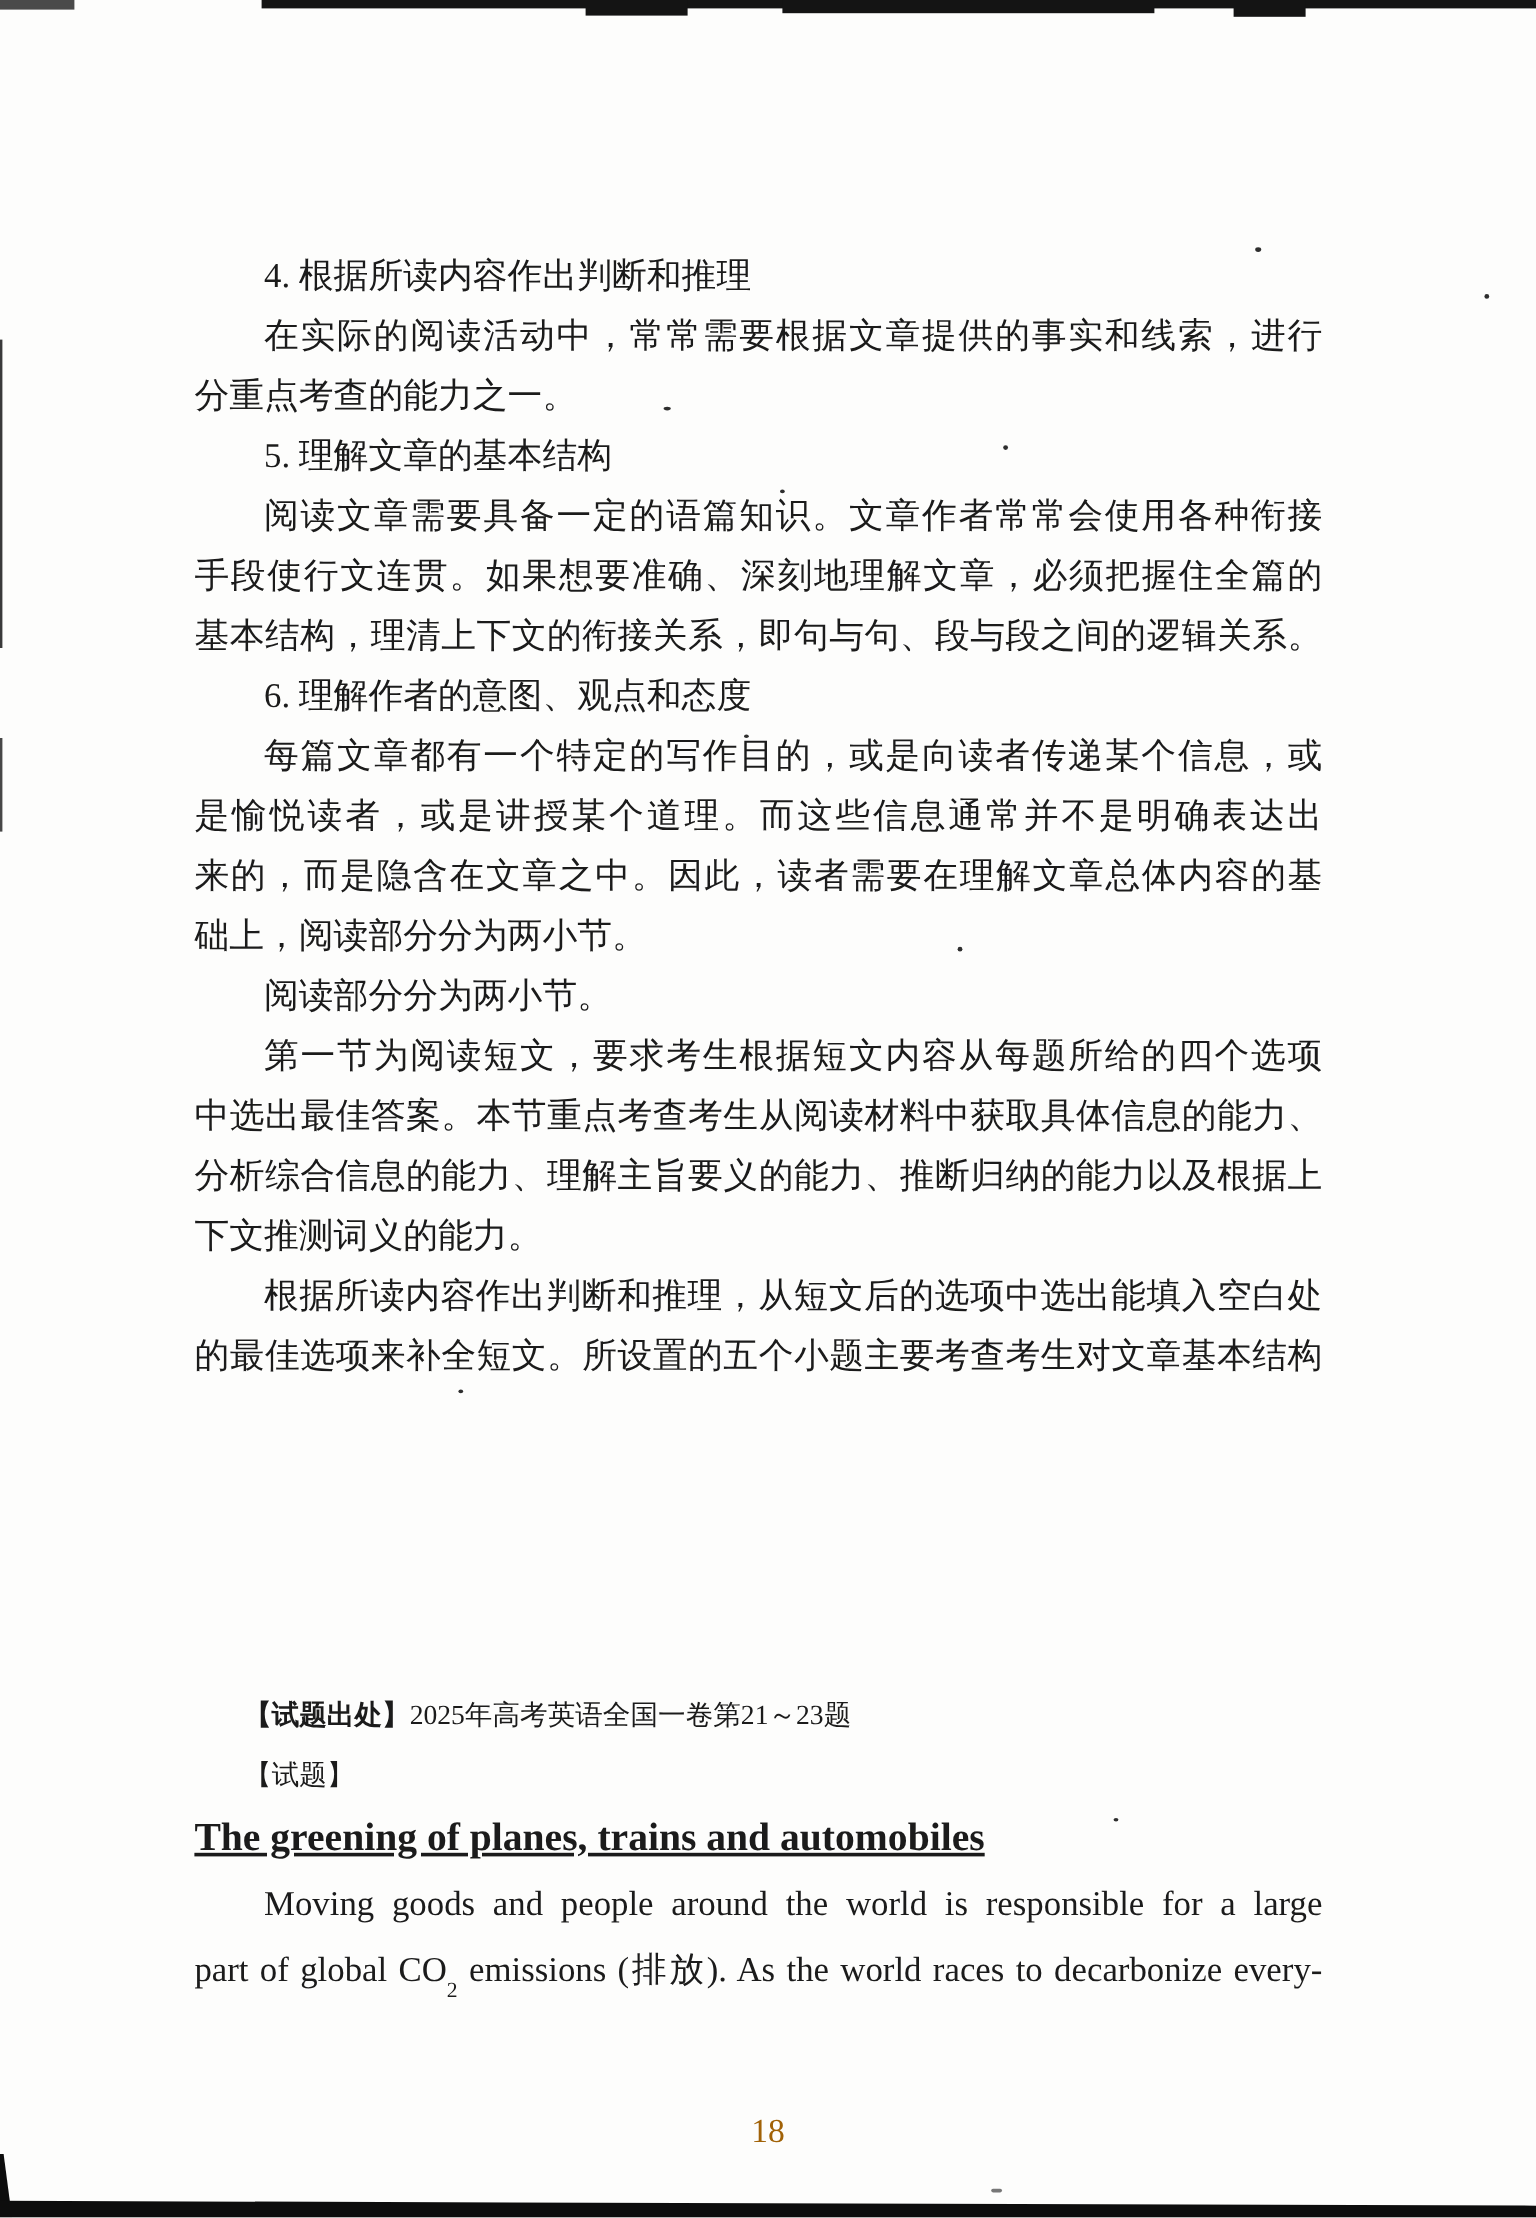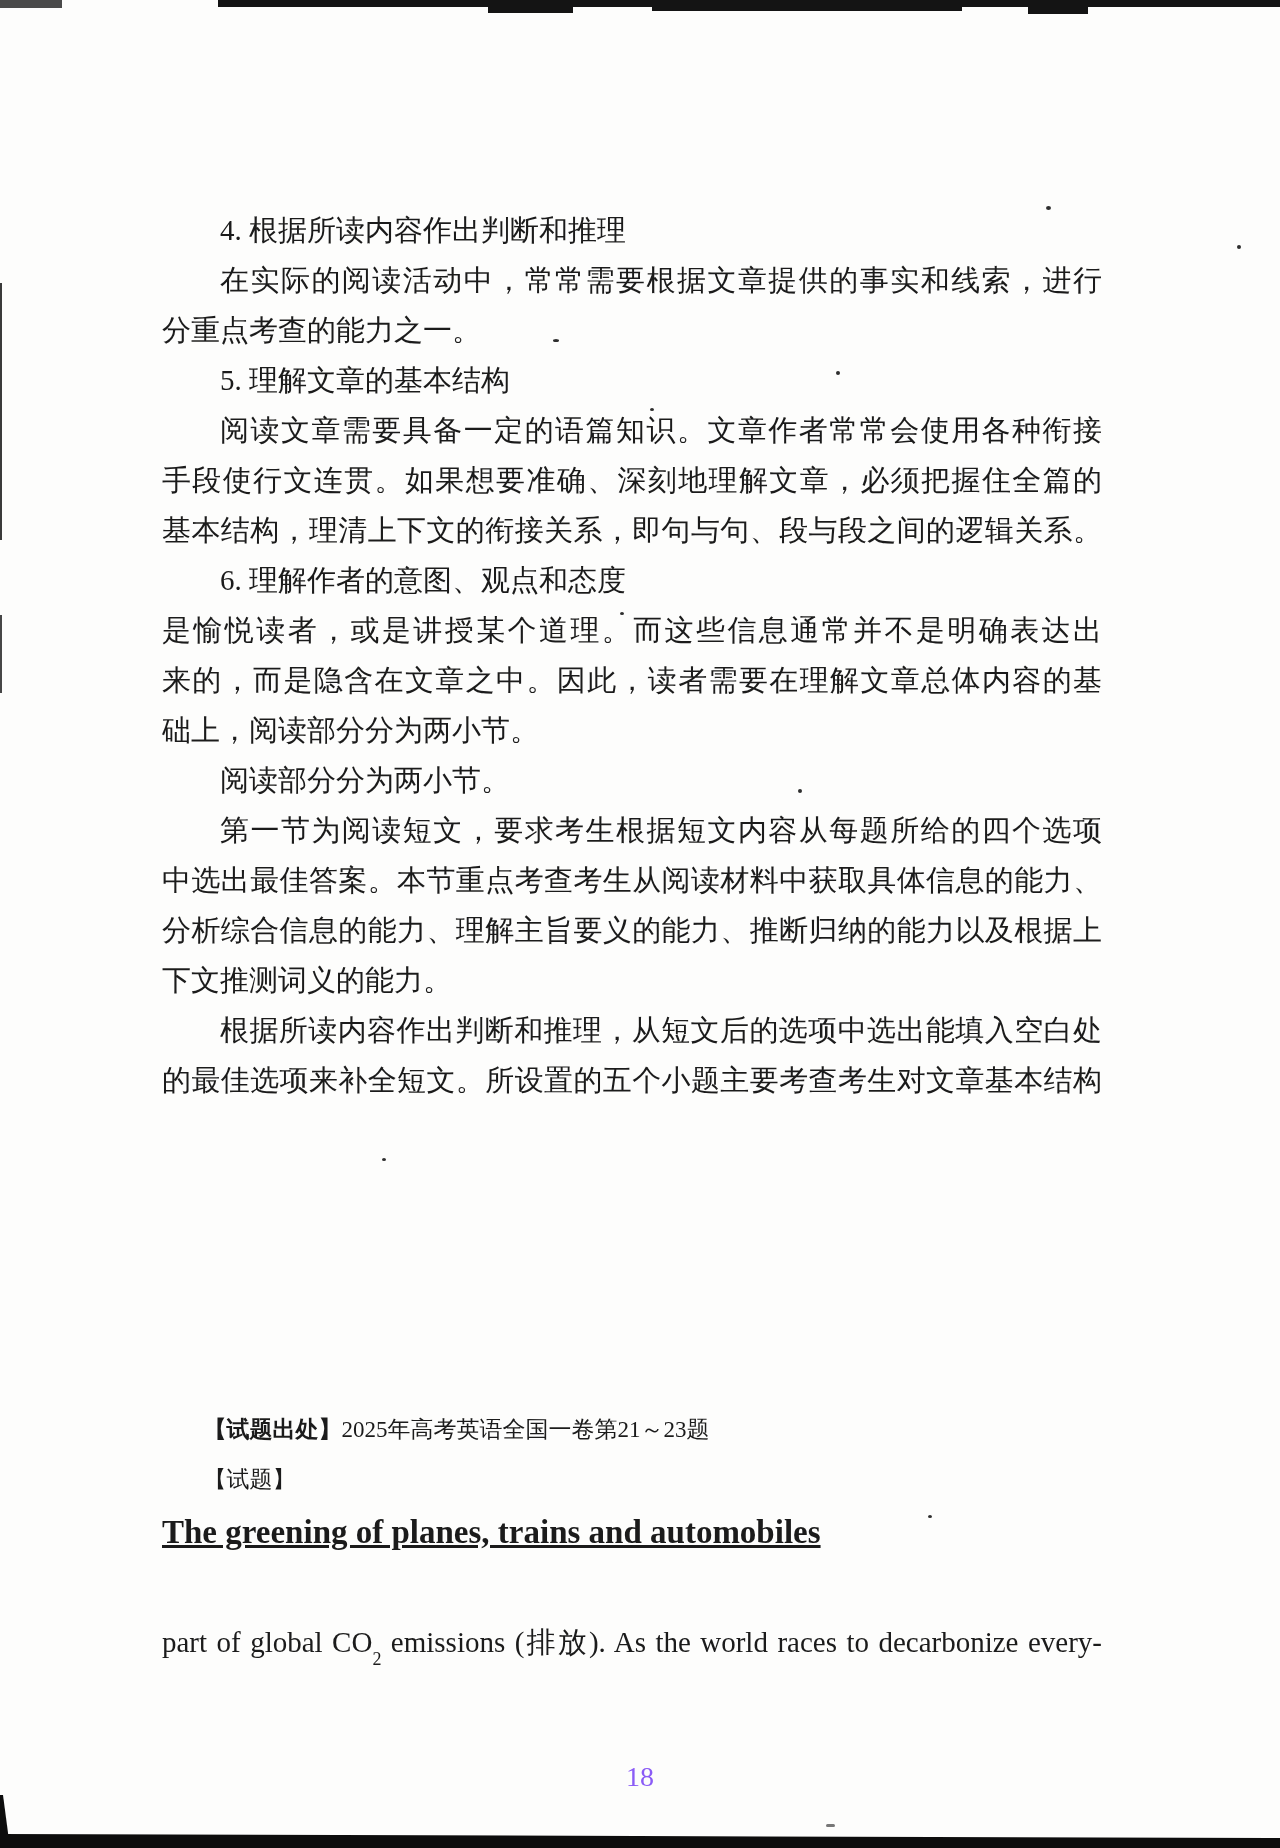--- a/index.html
+++ b/index.html
@@ -33,21 +33,21 @@
     font-size:29px;line-height:55px;height:55px;
     text-align:justify;text-align-last:justify;-moz-text-align-last:justify;
     white-space:nowrap;
   }
   .enline.l1{top:1560px;text-indent:2em;}
   .enline.l2{top:1615px;}
   .enline sub{font-size:18px;line-height:0;position:relative;bottom:-6px;}
   
   .pagenum{
     position:absolute;left:0;right:0;top:1757px;
-    text-align:center;font-size:28px;line-height:40px;color:#8b5cf6;
+    text-align:center;font-size:28px;line-height:40px;color:#a16207;
   }
   
   .art{position:absolute;background:#141414;}
   .speck{position:absolute;background:#2e2e2e;border-radius:50%;}
   .band-bottom{
     position:absolute;left:-6px;top:1834px;width:1292px;height:22px;
     background:#0d0d0d;transform:rotate(0.18deg);transform-origin:left top;
   }
   .wedge{
     position:absolute;left:0;top:1795px;width:10px;height:53px;background:#0d0d0d;
@@ -70,38 +70,40 @@
 
   <div class="cnbody">
     <div class="cnline ind end">4. 根据所读内容作出判断和推理</div>
     <div class="cnline ind">在实际的阅读活动中，常常需要根据文章提供的事实和线索，进行</div>
     <div class="cnline end">分重点考查的能力之一。</div>
     <div class="cnline ind end">5. 理解文章的基本结构</div>
     <div class="cnline ind">阅读文章需要具备一定的语篇知识。文章作者常常会使用各种衔接</div>
     <div class="cnline">手段使行文连贯。如果想要准确、深刻地理解文章，必须把握住全篇的</div>
     <div class="cnline">基本结构，理清上下文的衔接关系，即句与句、段与段之间的逻辑关系。</div>
     <div class="cnline ind end">6. 理解作者的意图、观点和态度</div>
+    <div class="cnline ind">每篇文章都有一个特定的写作目的，或是向读者传递某个信息，或</div>
     <div class="cnline">是愉悦读者，或是讲授某个道理。而这些信息通常并不是明确表达出</div>
     <div class="cnline">来的，而是隐含在文章之中。因此，读者需要在理解文章总体内容的基</div>
     <div class="cnline end">础上，阅读部分分为两小节。</div>
     <div class="cnline ind end">阅读部分分为两小节。</div>
     <div class="cnline ind">第一节为阅读短文，要求考生根据短文内容从每题所给的四个选项</div>
     <div class="cnline">中选出最佳答案。本节重点考查考生从阅读材料中获取具体信息的能力、</div>
     <div class="cnline">分析综合信息的能力、理解主旨要义的能力、推断归纳的能力以及根据上</div>
     <div class="cnline end">下文推测词义的能力。</div>
     <div class="cnline ind">根据所读内容作出判断和推理，从短文后的选项中选出能填入空白处</div>
     <div class="cnline">的最佳选项来补全短文。所设置的五个小题主要考查考生对文章基本结构</div>
   </div>
 
   <div class="srcblock">
     <div class="srcline"><span class="b">【试题出处】</span><span>2025年高考英语全国一卷第21～23题</span></div>
     <div class="srcline b">【试题】</div>
   </div>
 
   <div class="entitle">The greening of planes, trains and automobiles</div>
+  <div class="enline l1">Moving goods and people around the world is responsible for a large</div>
   <div class="enline l2"><span>part of global CO</span><sub>2</sub><span> emissions (排放). As the world races to decarbonize every-</span></div>
 
   <div class="pagenum">18</div>
 
   <div class="speck" style="left:1046px;top:206px;width:5px;height:4px;"></div>
   <div class="speck" style="left:553px;top:339px;width:6px;height:3px;"></div>
   <div class="speck" style="left:836px;top:371px;width:4px;height:4px;"></div>
   <div class="speck" style="left:650px;top:408px;width:4px;height:3px;"></div>
   <div class="speck" style="left:620px;top:612px;width:4px;height:3px;"></div>
   <div class="speck" style="left:798px;top:789px;width:4px;height:4px;"></div>

